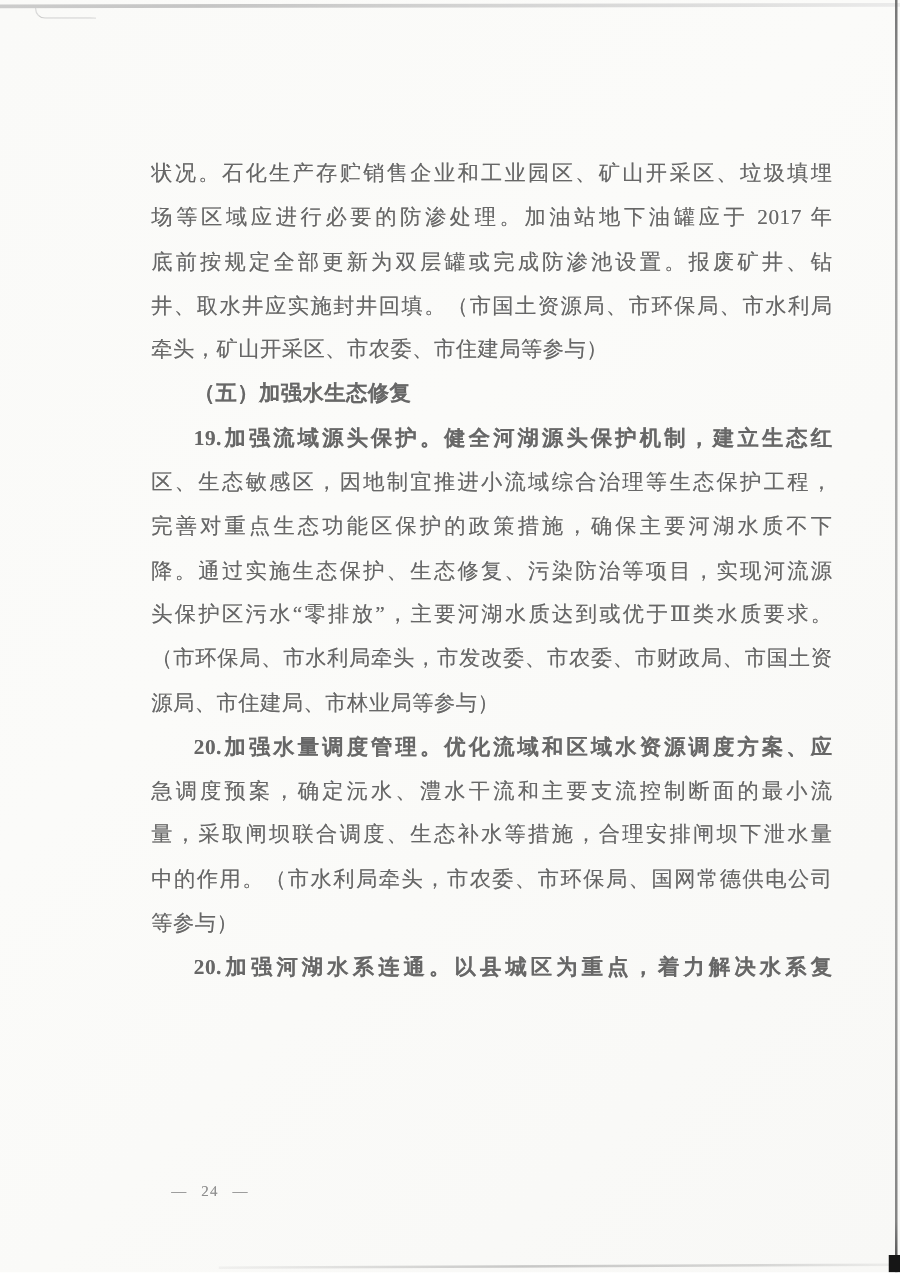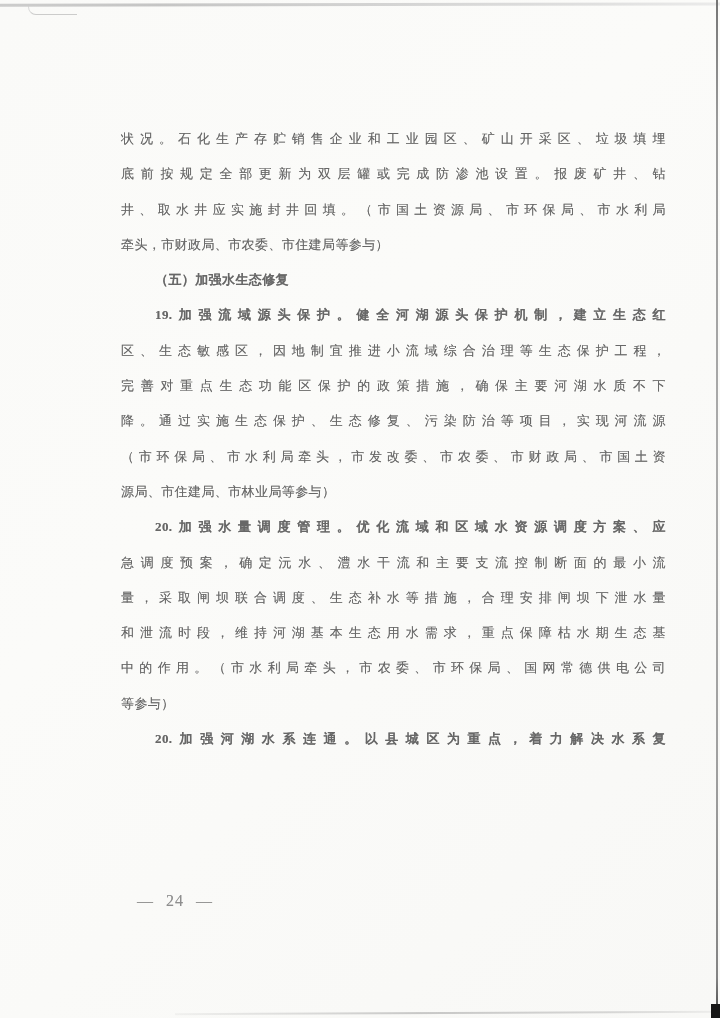--- a/index.html
+++ b/index.html
@@ -11,36 +11,36 @@
   .page{
     position:relative;width:720px;height:1018px;overflow:hidden;
     background:linear-gradient(135deg,#fafaf8 0%,#fbfbf9 40%,#f8f8f6 100%);
   }
   
   .content{
     position:absolute;left:121px;top:121px;width:545px;
   }
   .line{
     height:35.3px;line-height:35.3px;
-    font-size:13px;
+    font-size:17px;
     color:#676767;
     letter-spacing:0.4px;
     white-space:nowrap;
     text-shadow:0 0 0.5px rgba(100,100,100,0.55);
   }
   .line.justify{
     white-space:normal;
     text-align:justify;
     text-align-last:justify;
   }
   .line.indent{padding-left:34px;font-weight:bold;}
   
   .footer{
-    position:absolute;left:137px;top:890px;
-    font-size:16px;line-height:22px;
+    position:absolute;left:137px;top:942px;
+    font-size:12px;line-height:22px;
     color:#8e8e8e;letter-spacing:1px;word-spacing:7px;
     text-shadow:0 0 0.5px rgba(140,140,140,0.5);
   }
   
   .scan-top-line{
     position:absolute;top:3px;left:0;width:724px;height:2.5px;
     background:linear-gradient(90deg,#bdbdbd,#b3b3b3 22%,#c6c6c6 52%,#d6d6d6 82%,#e6e6e6);
     opacity:.75;transform:rotate(-0.1deg);
   }
   .scan-curl{
@@ -67,34 +67,35 @@
 <body>
 
 <div class="page">
 
   <div class="scan-top-line"></div>
   <div class="scan-curl"></div>
 
   <div class="content">
     <div>
         <div class="line justify">状况。石化生产存贮销售企业和工业园区、矿山开采区、垃圾填埋</div>
+        <div class="line justify">场等区域应进行必要的防渗处理。加油站地下油罐应于 2017 年</div>
         <div class="line justify">底前按规定全部更新为双层罐或完成防渗池设置。报废矿井、钻</div>
         <div class="line justify">井、取水井应实施封井回填。（市国土资源局、市环保局、市水利局</div>
-        <div class="line">牵头，市财政局、市农委、市住建局等参与）</div>
+        <div class="line">牵头，矿山开采区、市农委、市住建局等参与）</div>
         <div class="line indent">（五）加强水生态修复</div>
         <div class="line indent justify">19.加强流域源头保护。健全河湖源头保护机制，建立生态红</div>
         <div class="line justify">区、生态敏感区，因地制宜推进小流域综合治理等生态保护工程，</div>
         <div class="line justify">完善对重点生态功能区保护的政策措施，确保主要河湖水质不下</div>
         <div class="line justify">降。通过实施生态保护、生态修复、污染防治等项目，实现河流源</div>
+        <div class="line justify">头保护区污水“零排放”，主要河湖水质达到或优于Ⅲ类水质要求。</div>
         <div class="line justify">（市环保局、市水利局牵头，市发改委、市农委、市财政局、市国土资</div>
         <div class="line">源局、市住建局、市林业局等参与）</div>
         <div class="line indent justify">20.加强水量调度管理。优化流域和区域水资源调度方案、应</div>
         <div class="line justify">急调度预案，确定沅水、澧水干流和主要支流控制断面的最小流</div>
         <div class="line justify">量，采取闸坝联合调度、生态补水等措施，合理安排闸坝下泄水量</div>
-        <div class="line justify">和泄流时段，维持河湖基本生态用水需求，重点保障枯水期生态基</div>
         <div class="line justify">中的作用。（市水利局牵头，市农委、市环保局、国网常德供电公司</div>
         <div class="line">等参与）</div>
         <div class="line indent justify">20.加强河湖水系连通。以县城区为重点，着力解决水系复</div>
       </div>
   </div>
 
   <div class="footer">— 24 —</div>
 
   <div class="scan-bottom-line"></div>
   <div class="scan-right-line"></div>

